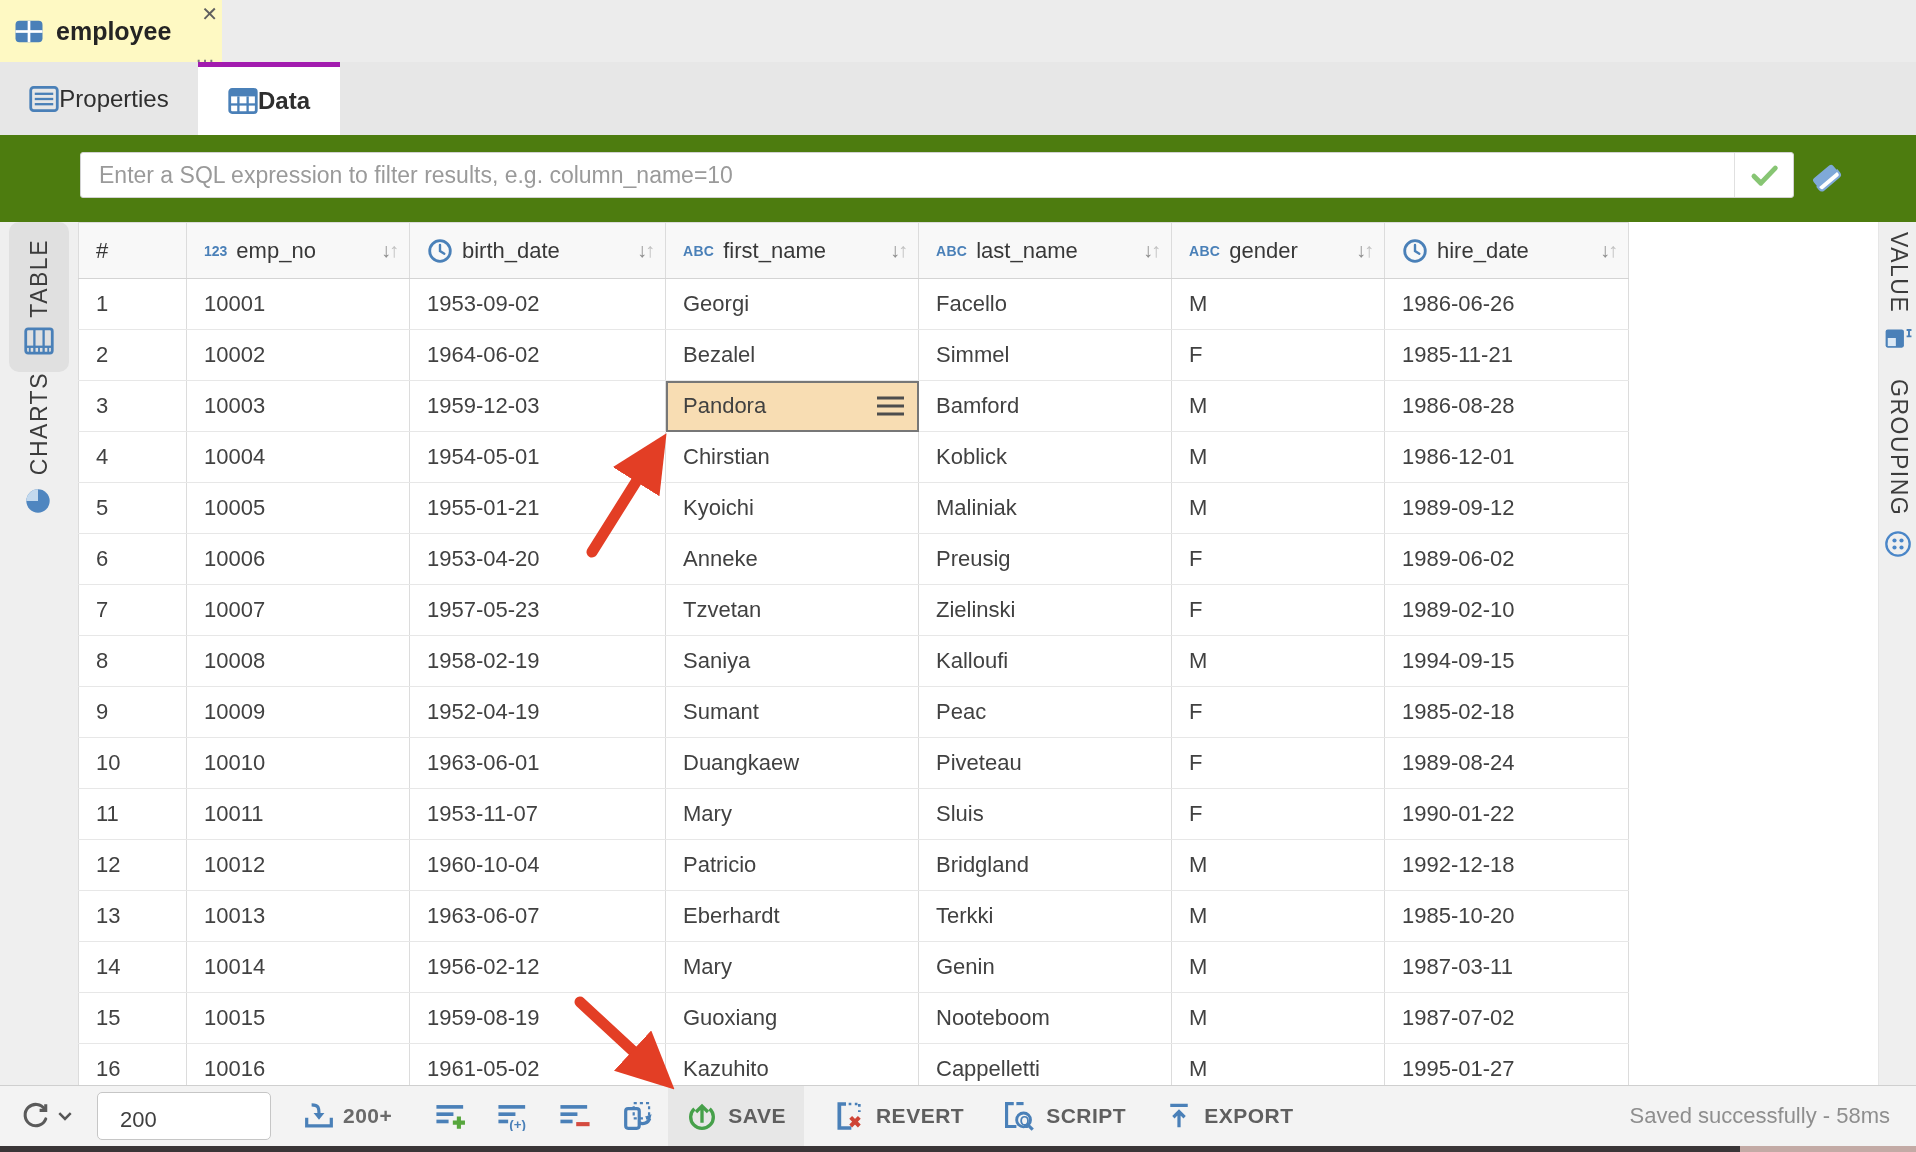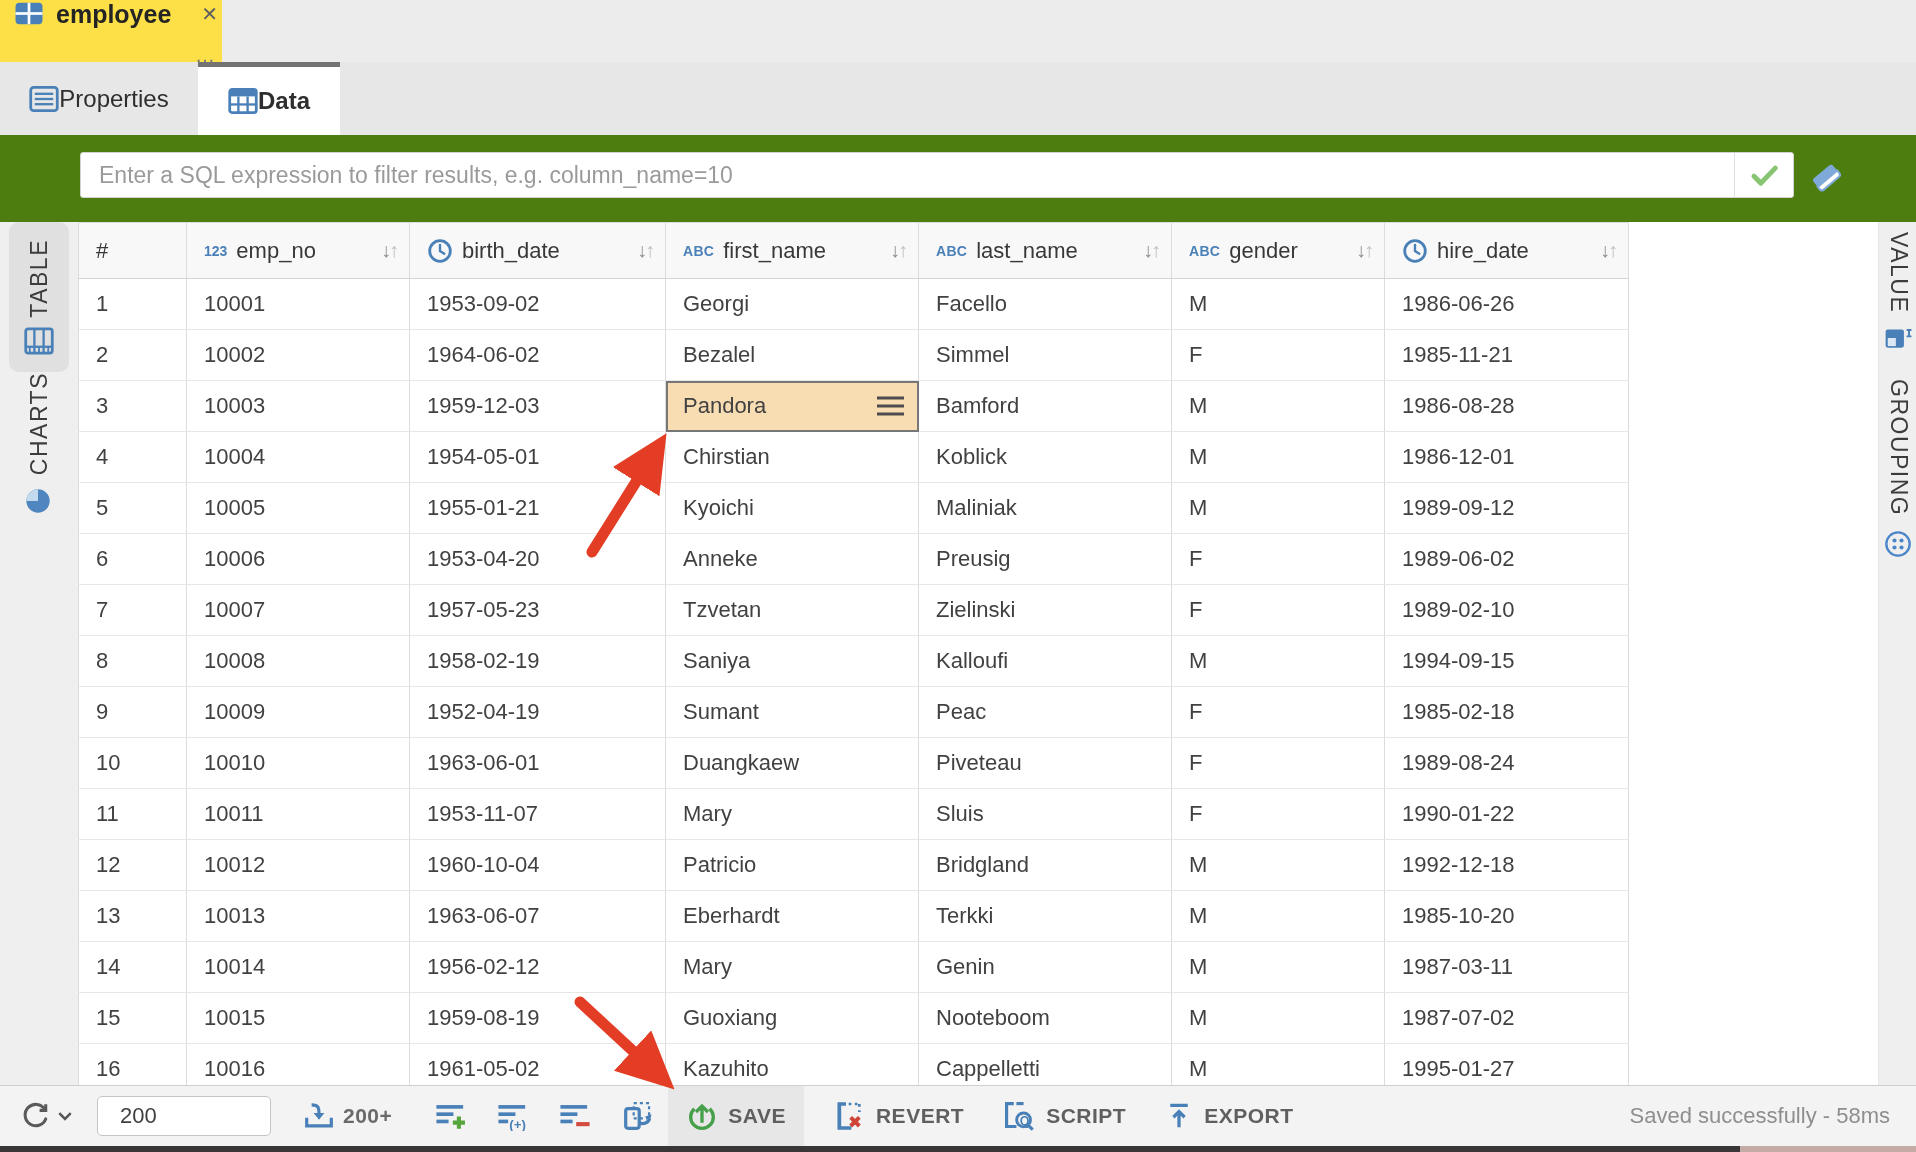--- a/index.html
+++ b/index.html
@@ -2,33 +2,33 @@
 <html><head>
 <meta charset="utf-8">
 <style>
   html,body{margin:0;padding:0;background:#fff;}
   #app{position:relative;width:1916px;height:1152px;overflow:hidden;
        font-family:"Liberation Sans","DejaVu Sans",sans-serif;color:#3c3c3c;background:#fff;}
   svg{display:block;}
 
   
   .tabbar1{position:absolute;left:0;top:0;width:1916px;height:62px;background:#ececec;border-bottom:1px solid #dcdcdc;}
-  .doc-tab{position:absolute;left:0;top:0;width:222px;height:62px;background:#fde047;display:flex;}
+  .doc-tab{position:absolute;left:0;top:0;width:222px;height:62px;background:#fef9c3;display:flex;align-items:center;}
   .doc-tab .tico{margin-left:14px;width:30px;height:27px;}
   .doc-title{margin-left:12px;font-size:25px;font-weight:700;color:#242424;}
   .tab-ctrls{position:absolute;right:2px;top:0;height:62px;width:26px;}
   .tab-close{position:absolute;right:2px;top:2px;font-size:20px;color:#5f5f5f;cursor:default;}
   .tab-more{position:absolute;right:4px;bottom:2px;font-size:20px;color:#7a7a7a;letter-spacing:1px;line-height:10px;}
 
   
   .tabbar2{position:absolute;left:0;top:62px;width:1916px;height:73px;background:#e7e7e7;}
   .sub-tab{position:absolute;top:0;height:73px;display:flex;align-items:center;justify-content:center;font-size:24px;color:#2e2e2e;}
   .sub-tab .sico{width:30px;height:28px;}
   .sub-tab.props{left:0;width:198px;}
-  .sub-tab.data{left:198px;width:142px;background:#fff;border-top:5px solid #737373;font-weight:700;height:68px;}
+  .sub-tab.data{left:198px;width:142px;background:#fff;border-top:5px solid #a21caf;font-weight:700;height:68px;}
   .sub-tab.diagram{left:340px;width:195px;}
 
   
   .filter-row{position:absolute;left:0;top:135px;width:1916px;height:87px;background:#4d7c0f;}
   .filter-box{position:absolute;left:80px;top:17px;width:1712px;height:44px;border:1px solid #d2d2d2;border-radius:3px;background:#fff;display:flex;align-items:center;}
   .filter-input{flex:1;border:none;outline:none;background:transparent;font-family:inherit;font-size:23px;color:#444;padding:0 18px;}
   .filter-input::placeholder{color:#9a9a9a;}
   .filter-apply{width:58px;height:100%;border-left:1px solid #e0e0e0;display:flex;align-items:center;justify-content:center;}
   .filter-clear{position:absolute;left:1806px;top:22px;width:40px;height:40px;display:flex;align-items:center;justify-content:center;}
 
@@ -61,21 +61,21 @@
   .sd{color:#8f8f8f;} .su{color:#c2c2c2;margin-left:-2px;}
   .grid td{height:50px;border-right:1px solid #dcdcdc;border-bottom:1px solid #e7e7e7;padding:0 10px 0 17px;font-size:22px;color:#414141;white-space:nowrap;overflow:hidden;}
   td.sel{background:#f8ddb3;outline:2px solid #777;outline-offset:-2px;position:relative;margin-top:40px;}
   .burger{position:absolute;right:14px;top:50%;transform:translateY(-50%);display:flex;flex-direction:column;gap:5px;}
   .burger i{display:block;width:27px;height:3px;background:#4d4d4d;}
 
   
   .toolbar{position:absolute;left:0;top:1085px;width:1916px;height:61px;background:#f3f3f3;border-top:1px solid #cfcfcf;display:flex;align-items:center;box-sizing:border-box;}
   .ticon{flex:none;}
   .tlabel{font-size:21px;font-weight:700;color:#5f5f5f;letter-spacing:.5px;}
-  .limit-input{margin-left:24px;width:150px;height:38px;border:1px solid #c6c6c6;border-radius:5px;background:#fff;font-family:inherit;font-size:22px;color:#3f3f3f;padding:0 0 0 22px;outline:none;}
+  .limit-input{margin-left:24px;width:150px;height:38px;border:1px solid #c6c6c6;border-radius:5px;background:#fff;font-family:inherit;font-size:22px;color:#3f3f3f;padding:8px 0 0 22px;outline:none;}
   .tgroup{display:flex;align-items:center;gap:10px;}
   .tgroup.save{align-self:stretch;background:#e7e7e7;padding:0 18px;margin-left:14px;}
   .status{margin-left:auto;margin-right:26px;font-size:22px;color:#8e8e8e;}
 
   .bottom-edge{position:absolute;top:1146px;height:6px;}
   .be1{left:0;width:1740px;background:#3a3537;}
   .be2{left:1740px;width:176px;background:#c3aaa5;}
 
   
   .arrows{position:absolute;left:0;top:0;z-index:60;pointer-events:none;}

